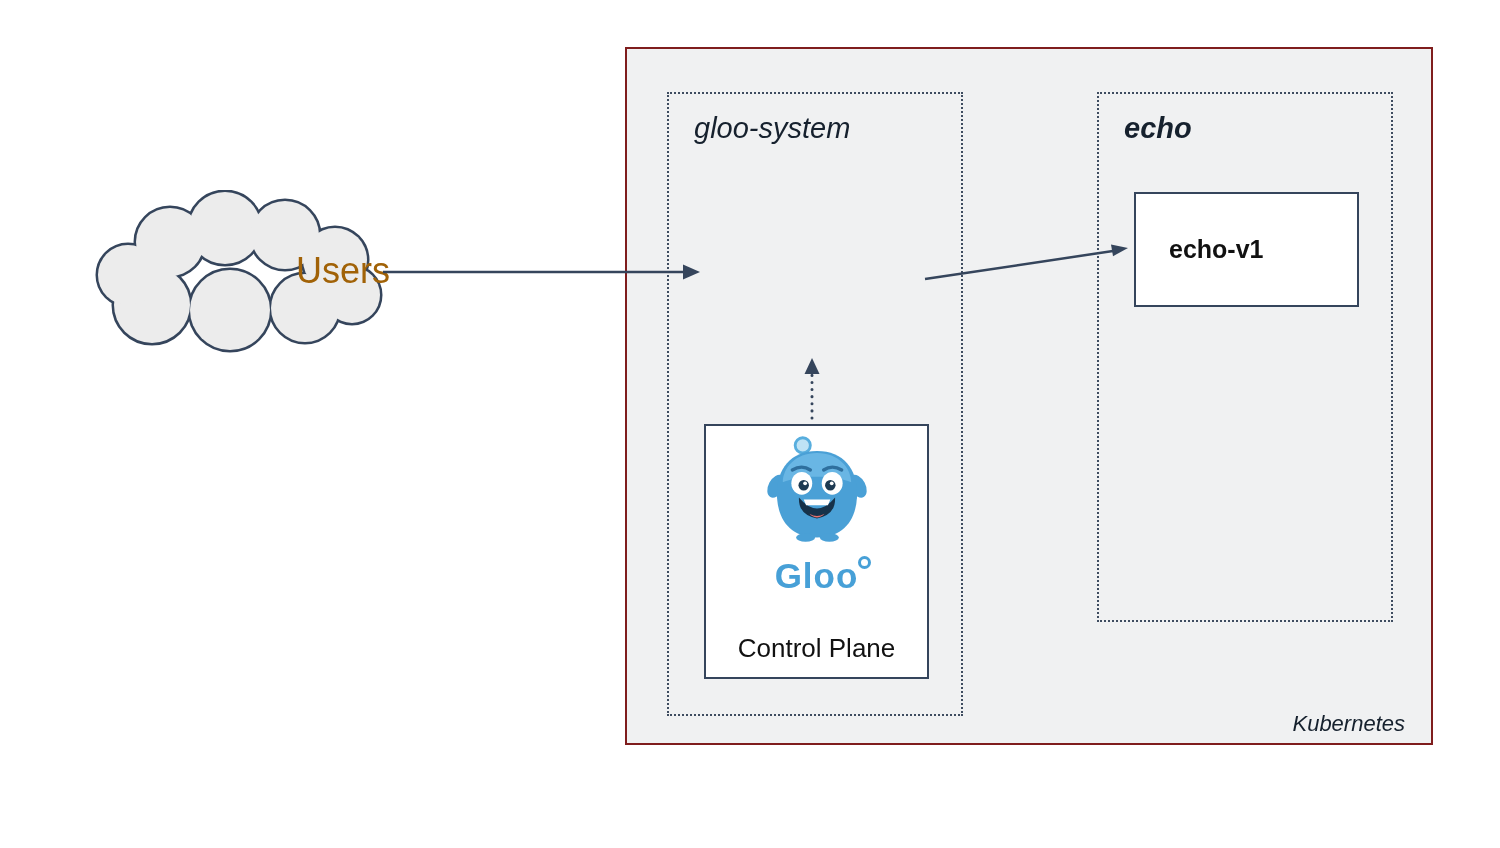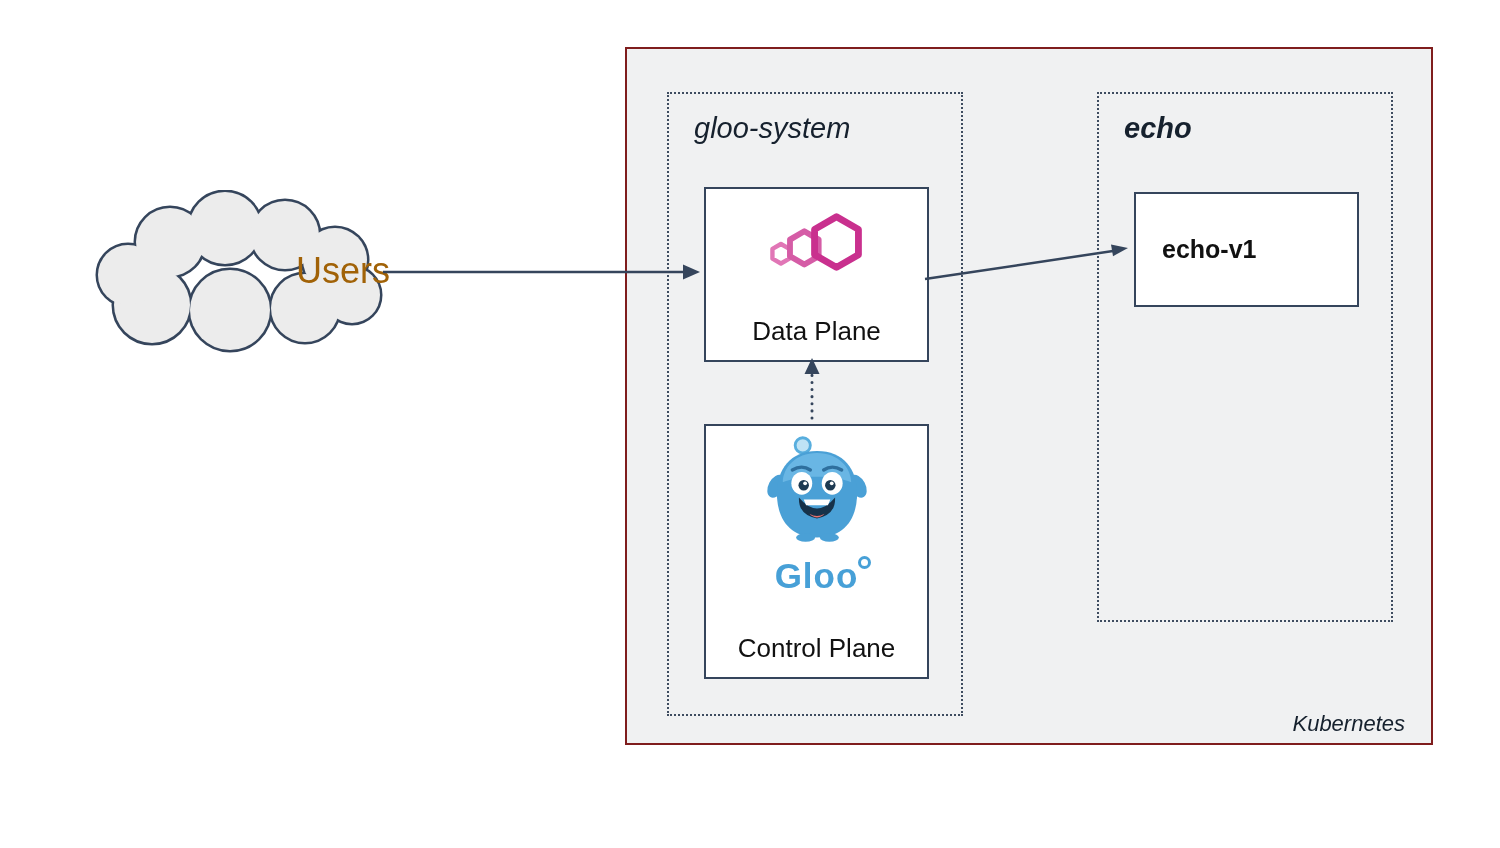--- a/index.html
+++ b/index.html
@@ -86,21 +86,21 @@
     width: 225px;
     height: 255px;
   }
   .node-echo-v1 {
     left: 35px;
     top: 98px;
     width: 225px;
     height: 115px;
     justify-content: center;
     align-items: flex-start;
-    padding-left: 26px;
+    padding-left: 33px;
   }
   .node-label {
     font-size: 26px;
     color: #111111;
     margin-top: auto;
     margin-bottom: 13px;
   }
   .node-label-plain {
     font-size: 25px;
     color: #111111;
@@ -161,30 +161,20 @@
 </head>
 <body>
 
 <div class="canvas">
 
   <div class="k8s-box">
 
     <div class="namespace ns-gloo-system">
       <div class="ns-label">gloo-system</div>
 
-      <div class="node node-data-plane">
-        <div class="proxy-icon-wrap">
-          <svg width="118" height="78" viewBox="0 0 120 80">
-            <polygon points="23,40 14.3,45 14.3,55 23,60 31.7,55 31.7,45" fill="none" stroke="#e176b6" stroke-width="4.5" stroke-linejoin="round"></polygon>
-            <polygon points="47,27 32.3,35.5 32.3,52.5 47,61 61.7,52.5 61.7,35.5" fill="none" stroke="#d55ca6" stroke-width="6" stroke-linejoin="round"></polygon>
-            <polygon points="80,12 57.5,25 57.5,51 80,64 102.5,51 102.5,25" fill="none" stroke="#c9308e" stroke-width="7" stroke-linejoin="round"></polygon>
-          </svg>
-        </div>
-        <div class="node-label">Data Plane</div>
-      </div>
 
       <div class="node node-control-plane">
         <div class="mascot-wrap">
           <svg width="116" height="114" viewBox="0 0 120 120">
 
             <path d="M48 20 Q 51 26 56 30" stroke="#58aede" stroke-width="4" fill="none" stroke-linecap="round"></path>
             <circle cx="45" cy="14" r="8" fill="#bfe3f5" stroke="#58aede" stroke-width="3"></circle>
 
             <ellipse cx="17" cy="57" rx="8" ry="13" fill="#4aa0d6" transform="rotate(28 17 57)"></ellipse>
             <ellipse cx="103" cy="57" rx="8" ry="13" fill="#4aa0d6" transform="rotate(-28 103 57)"></ellipse>

